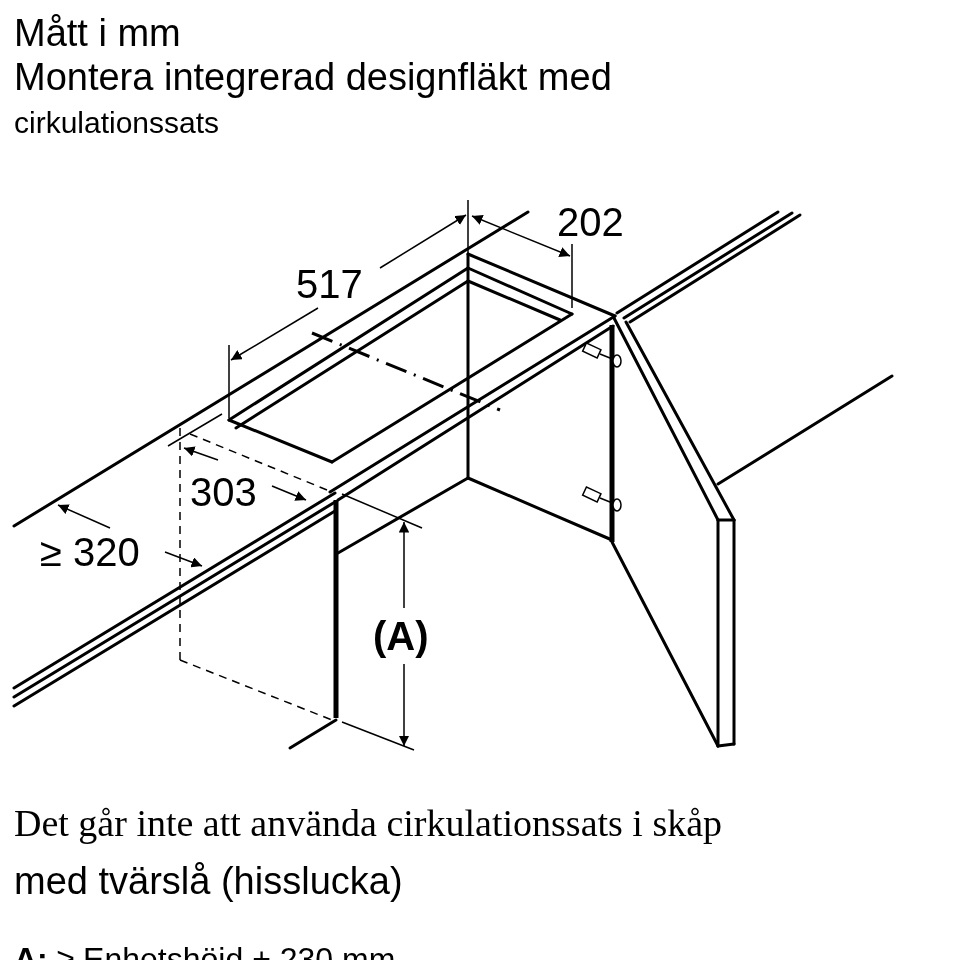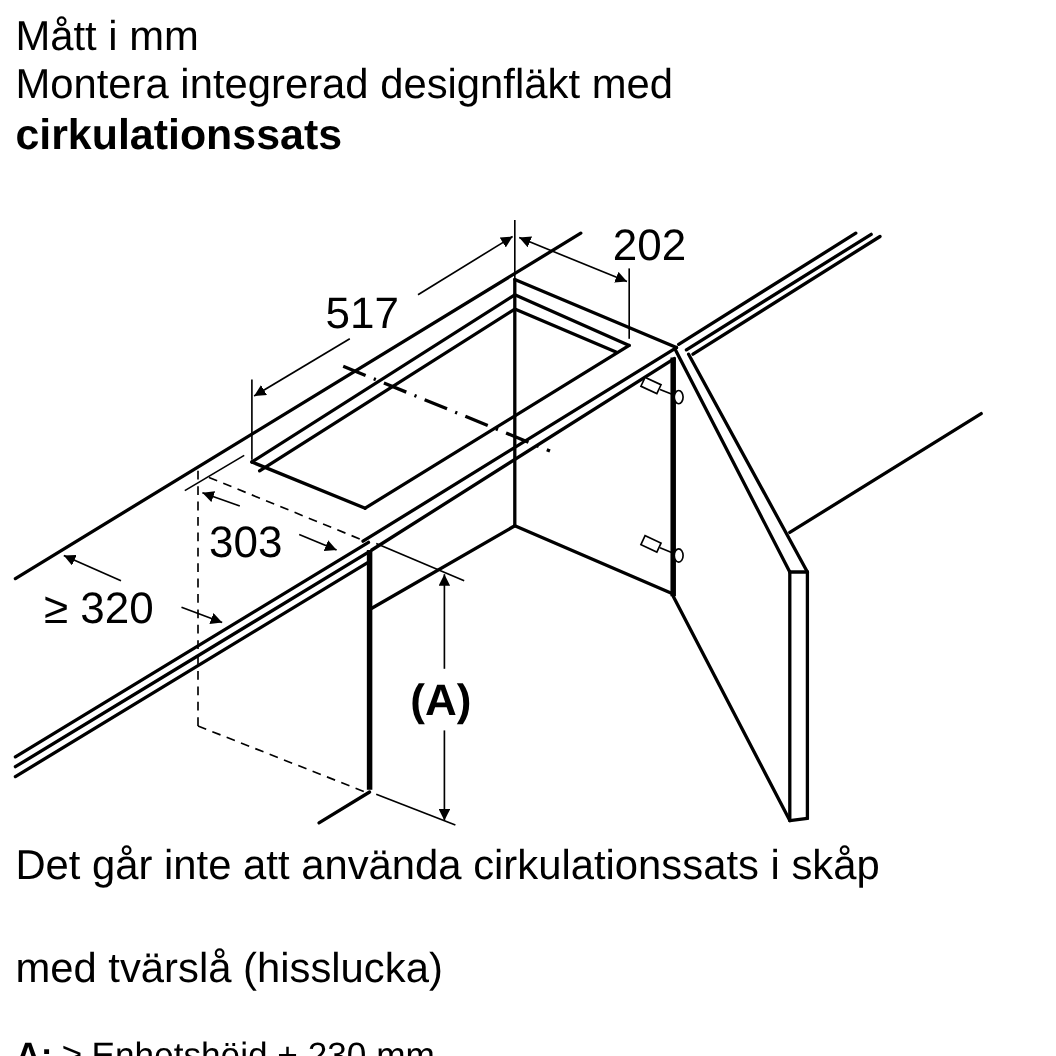--- a/index.html
+++ b/index.html
@@ -1,22 +1,22 @@
 <!DOCTYPE html>
 <html><head>
 <meta charset="utf-8">
 <style>
   html, body { margin: 0; padding: 0; background: #ffffff; }
   body { width: 960px; height: 960px; position: relative; overflow: hidden;
          font-family: "Liberation Sans", sans-serif; color: #000; }
   .t { position: absolute; left: 14px; margin: 0; white-space: nowrap; }
   #unit { top: 10px; font-size: 38px; font-weight: normal; line-height: 46px; }
   #title1 { top: 54px; font-size: 38px; font-weight: normal; line-height: 46px; }
-  #title2 { top: 100px; font-size: 39px; font-weight: bold; line-height: 46px; }
-  #note1 { top: 764px; font-size: 38px; line-height: 46px; }
+  #title2 { top: 100px; font-size: 30px; font-weight: normal; line-height: 46px; }
+  #note1 { top: 800px; font-size: 38px; line-height: 46px; font-family: Liberation Serif, serif; }
   #note2 { top: 858px; font-size: 38px; line-height: 46px; }
   #legend { top: 936px; font-size: 32px; line-height: 46px; }
   #legend b { font-weight: bold; }
   svg { position: absolute; left: 0; top: 0; }
   .ln { stroke: #000; stroke-width: 3; fill: none; stroke-linecap: round; }
   .thin { stroke: #000; stroke-width: 1.5; fill: none; }
   .dash { stroke: #000; stroke-width: 1.5; fill: none; stroke-dasharray: 8 6; }
   .dashdot { stroke: #000; stroke-width: 3; fill: none; stroke-dasharray: 22 8 2 8; }
   .thick { stroke: #000; stroke-width: 5; fill: none; }
   .dimtxt { font-family: "Liberation Sans", sans-serif; font-size: 40px; fill: #000; }

